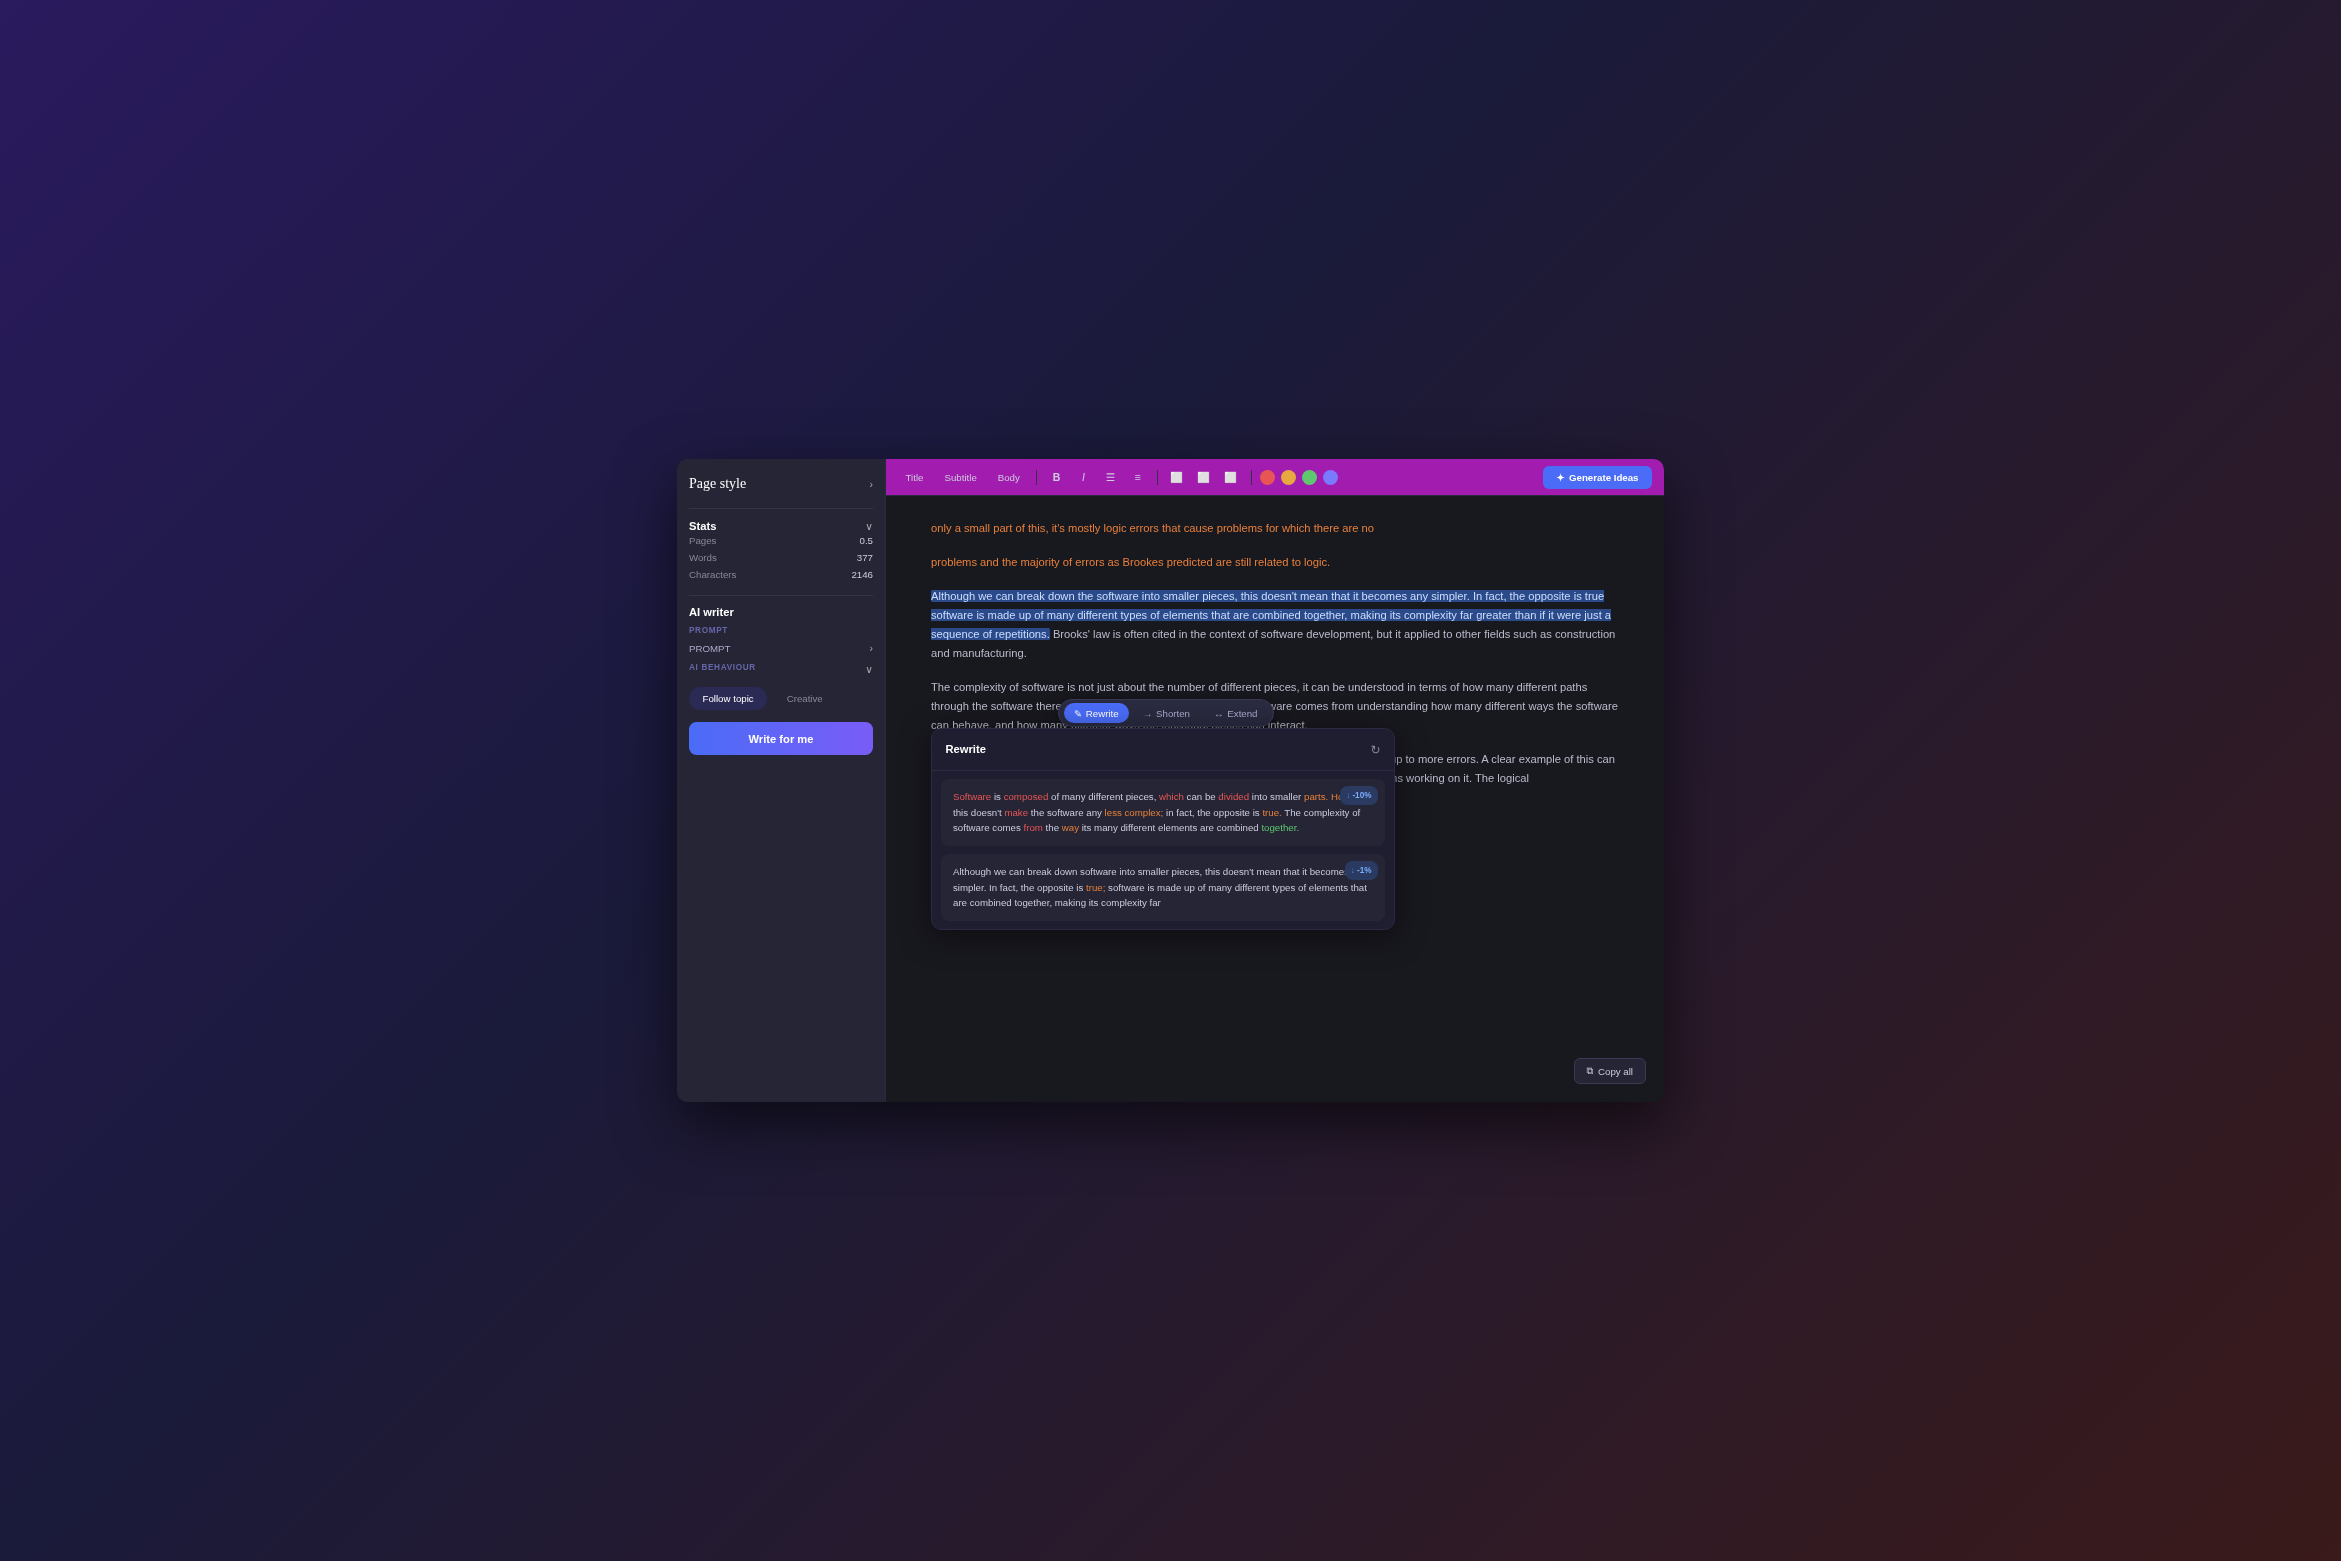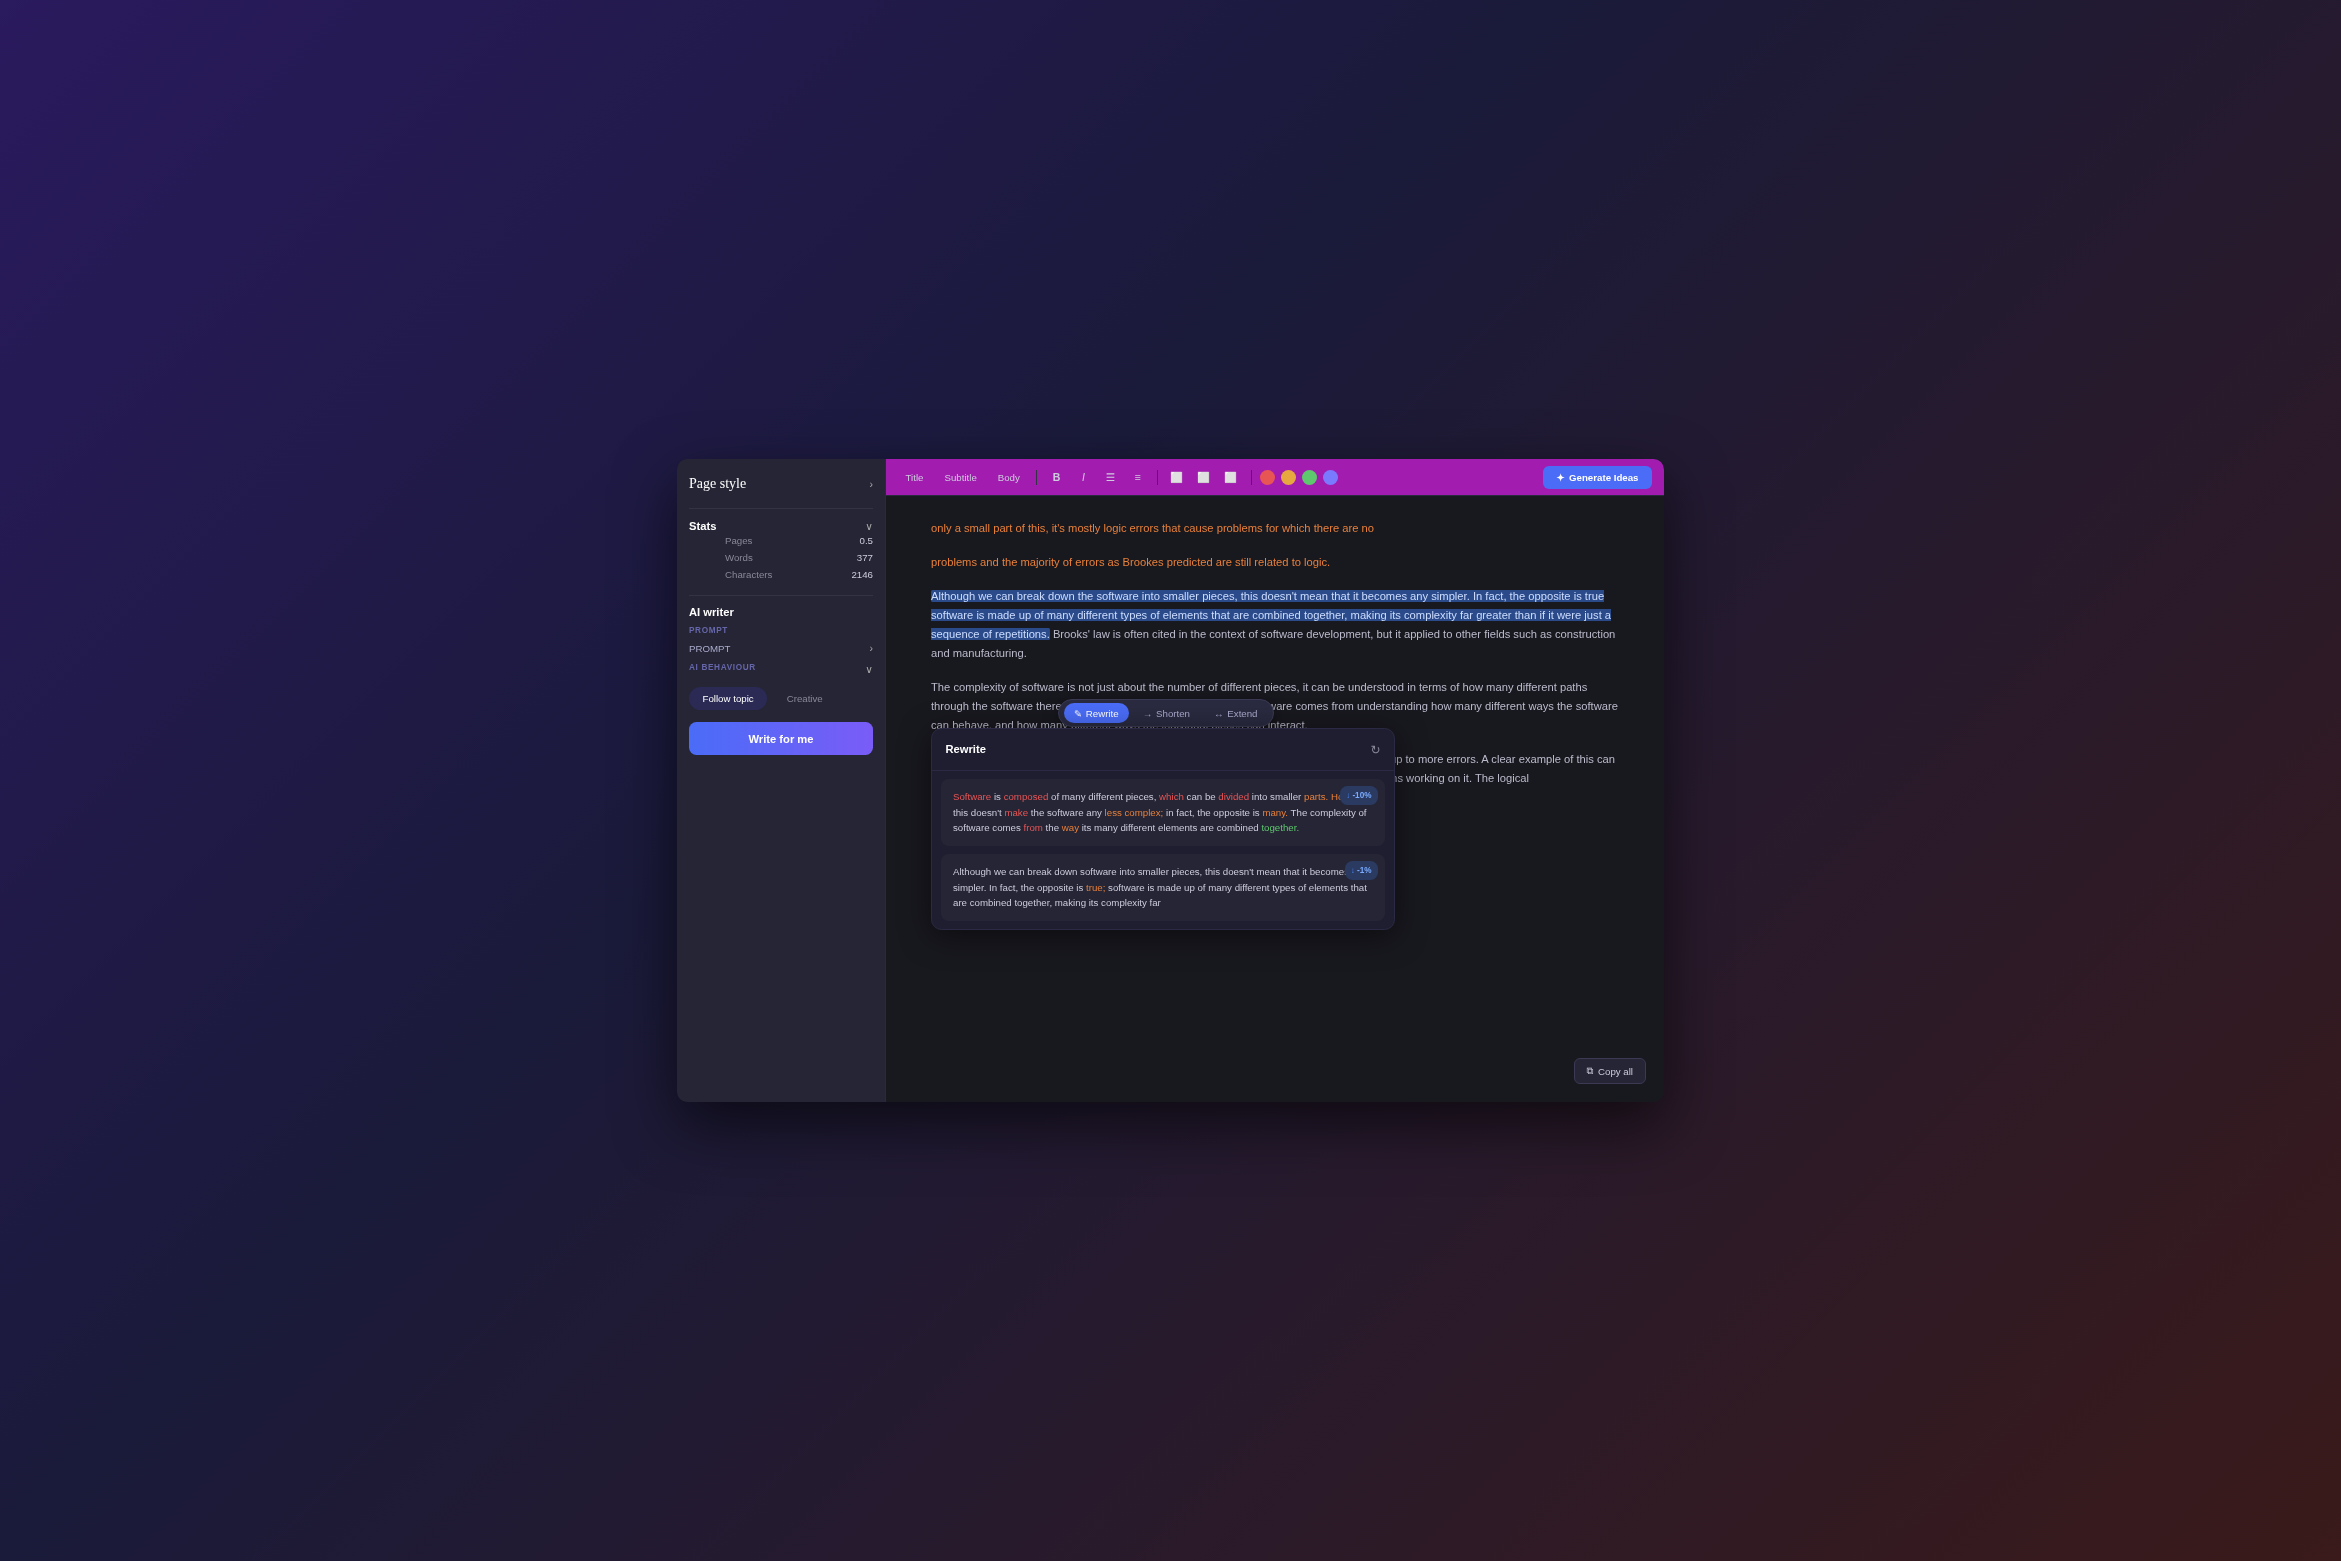--- a/index.html
+++ b/index.html
@@ -129,21 +129,20 @@
     }
     .stats-row {
       display: flex;
       justify-content: space-between;
       align-items: center;
       padding: 3px 0;
     }
     .stats-key {
       color: #888899;
       font-size: 9.7px;
-      margin-left: 36px;
     }
     .stats-val {
       color: #ccccdd;
       font-size: 9.7px;
     }
     .ai-writer-section {
       border-top: 0.7px solid #333345;
       padding-top: 10.5px;
     }
     .ai-writer-title {
@@ -551,21 +550,21 @@
               <span class="rw-red">divided</span>
               <span> into smaller </span>
               <span class="rw-orange">parts.</span>
               <span> </span>
               <span class="rw-orange">However,</span>
               <span> this doesn't </span>
               <span class="rw-red">make</span>
               <span> the software any </span>
               <span class="rw-orange">less complex;</span>
               <span> in fact, the opposite is </span>
-              <span class="rw-orange">many.</span>
+              <span class="rw-orange">true.</span>
               <span> The complexity of software comes </span>
               <span class="rw-red">from</span>
               <span> the </span>
               <span class="rw-orange">way</span>
               <span> its many different elements are combined </span>
               <span class="rw-green">together.</span>
             </div>
             <div class="percent-badge">
               <span class="arrow-down">↓</span>
               <span>-10%</span>

